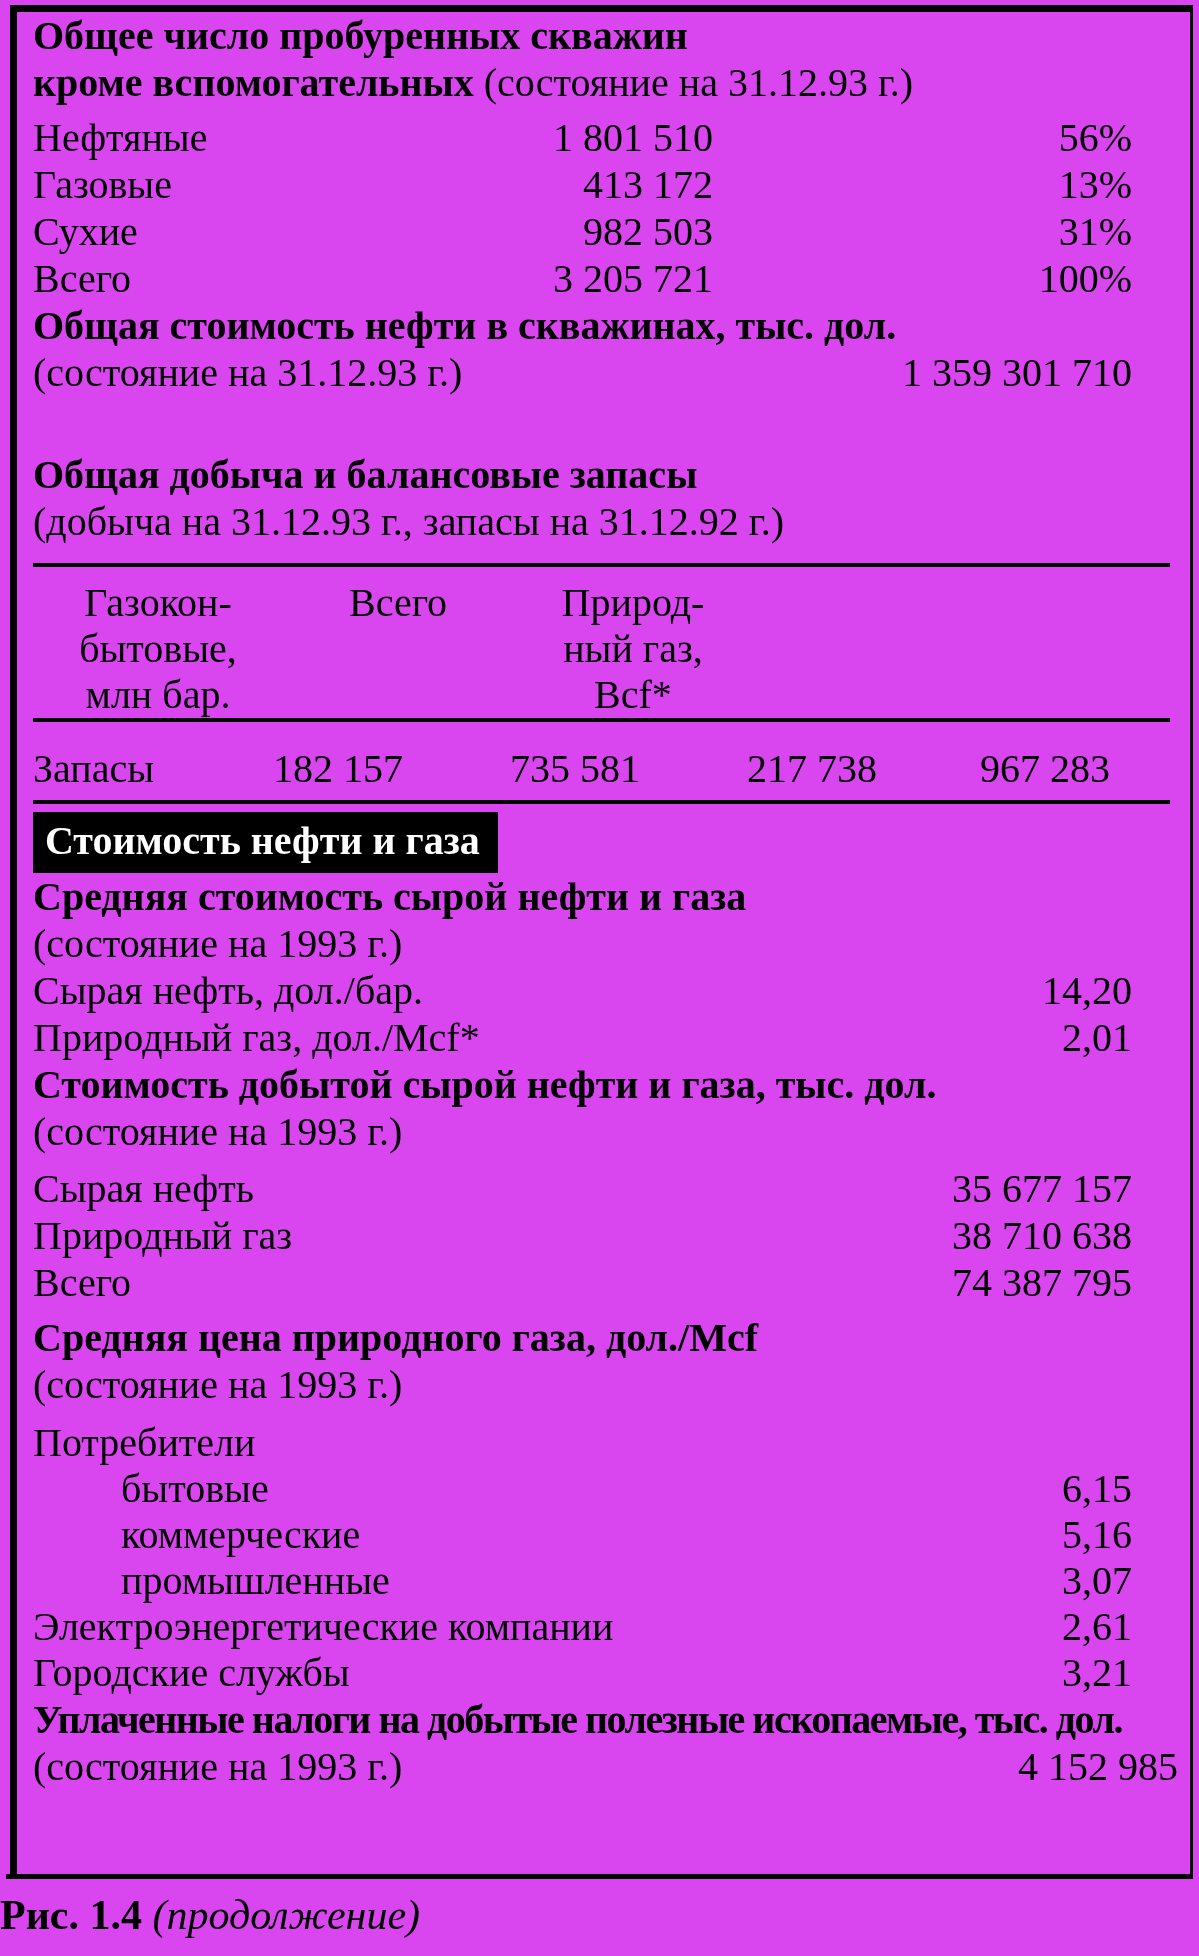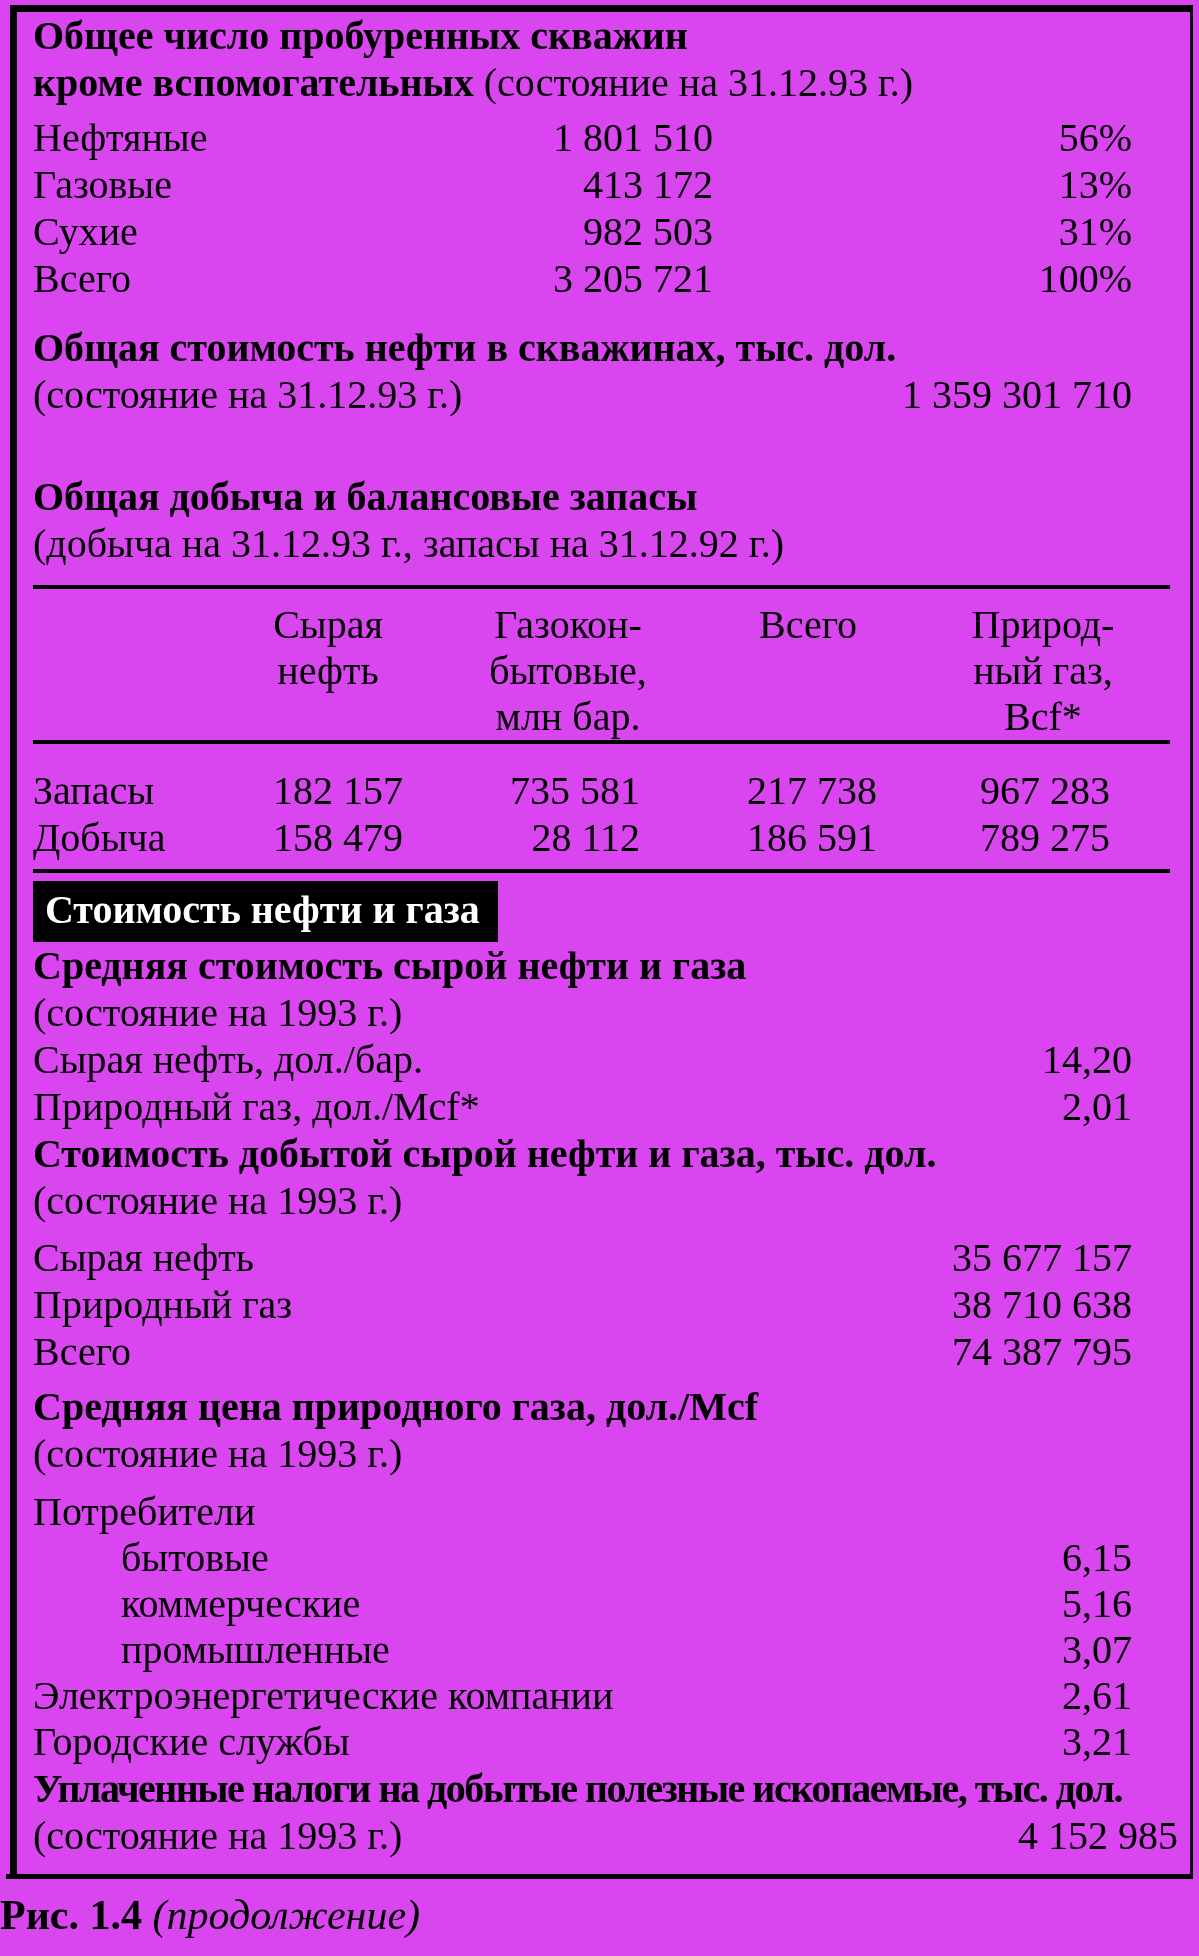--- a/index.html
+++ b/index.html
@@ -20,21 +20,21 @@
   .row { display:flex; align-items:baseline; }
   .row .lbl { flex:1 1 auto; white-space:nowrap; }
   .row .val { flex:0 0 auto; text-align:right; white-space:nowrap; }
   .wide-right { margin-right:-46px; }
 
   .wells-rows { margin-top:8px; }
   .w-lbl { flex:0 0 380px; white-space:nowrap; }
   .w-cnt { flex:0 0 300px; text-align:right; white-space:nowrap; }
   .w-shr { flex:1 1 auto; text-align:right; white-space:nowrap; }
 
-  .sec-oilvalue-title { margin-top:22px; }
+  .sec-oilvalue-title { }
   .sec-prod-title { margin-top:55px; }
 
   .hrule { height:4px; background:#000; margin-right:-38px; }
   .hrule.r1 { margin-top:18px; }
   .hrule.r2 { }
   .hrule.r3 { margin-top:8px; }
 
   .pr-head { display:flex; margin-top:13px; line-height:46px; }
   .pr-h { flex:0 0 auto; text-align:center; white-space:pre-line; }
   .pr-h.h1 { margin-left:180px; width:230px; }
@@ -108,46 +108,37 @@
         <span class="val">1 359 301 710</span>
       </div>
     </div>
 
     
     <div>
       <div class="b nw sec-prod-title">Общая добыча и балансовые запасы</div>
       <div class="nw">(добыча на 31.12.93 г., запасы на 31.12.92 г.)</div>
       <div class="hrule r1"></div>
       <div class="pr-head">
-        <span class="pr-h h1">Сырая
-нефть</span>
         <span class="pr-h h2">Газокон-
 бытовые,
 млн бар.</span>
         <span class="pr-h h3">Всего</span>
         <span class="pr-h h4">Природ-
 ный газ,
 Bcf*</span>
       </div>
       <div class="hrule r2"></div>
       <div class="pr-rows">
         <div class="pr-row">
           <span class="pr-label">Запасы</span>
           <span class="pr-c c1">182 157</span>
           <span class="pr-c c2">735 581</span>
           <span class="pr-c c3">217 738</span>
           <span class="pr-c c4">967 283</span>
         </div>
-        <div class="pr-row">
-          <span class="pr-label">Добыча</span>
-          <span class="pr-c c1">158 479</span>
-          <span class="pr-c c2">28 112</span>
-          <span class="pr-c c3">186 591</span>
-          <span class="pr-c c4">789 275</span>
-        </div>
       </div>
       <div class="hrule r3"></div>
     </div>
 
     
     <div class="banner">Стоимость нефти и газа</div>
 
     
     <div>
       <div class="b nw sec-avg-title">Средняя стоимость сырой нефти и газа</div>

